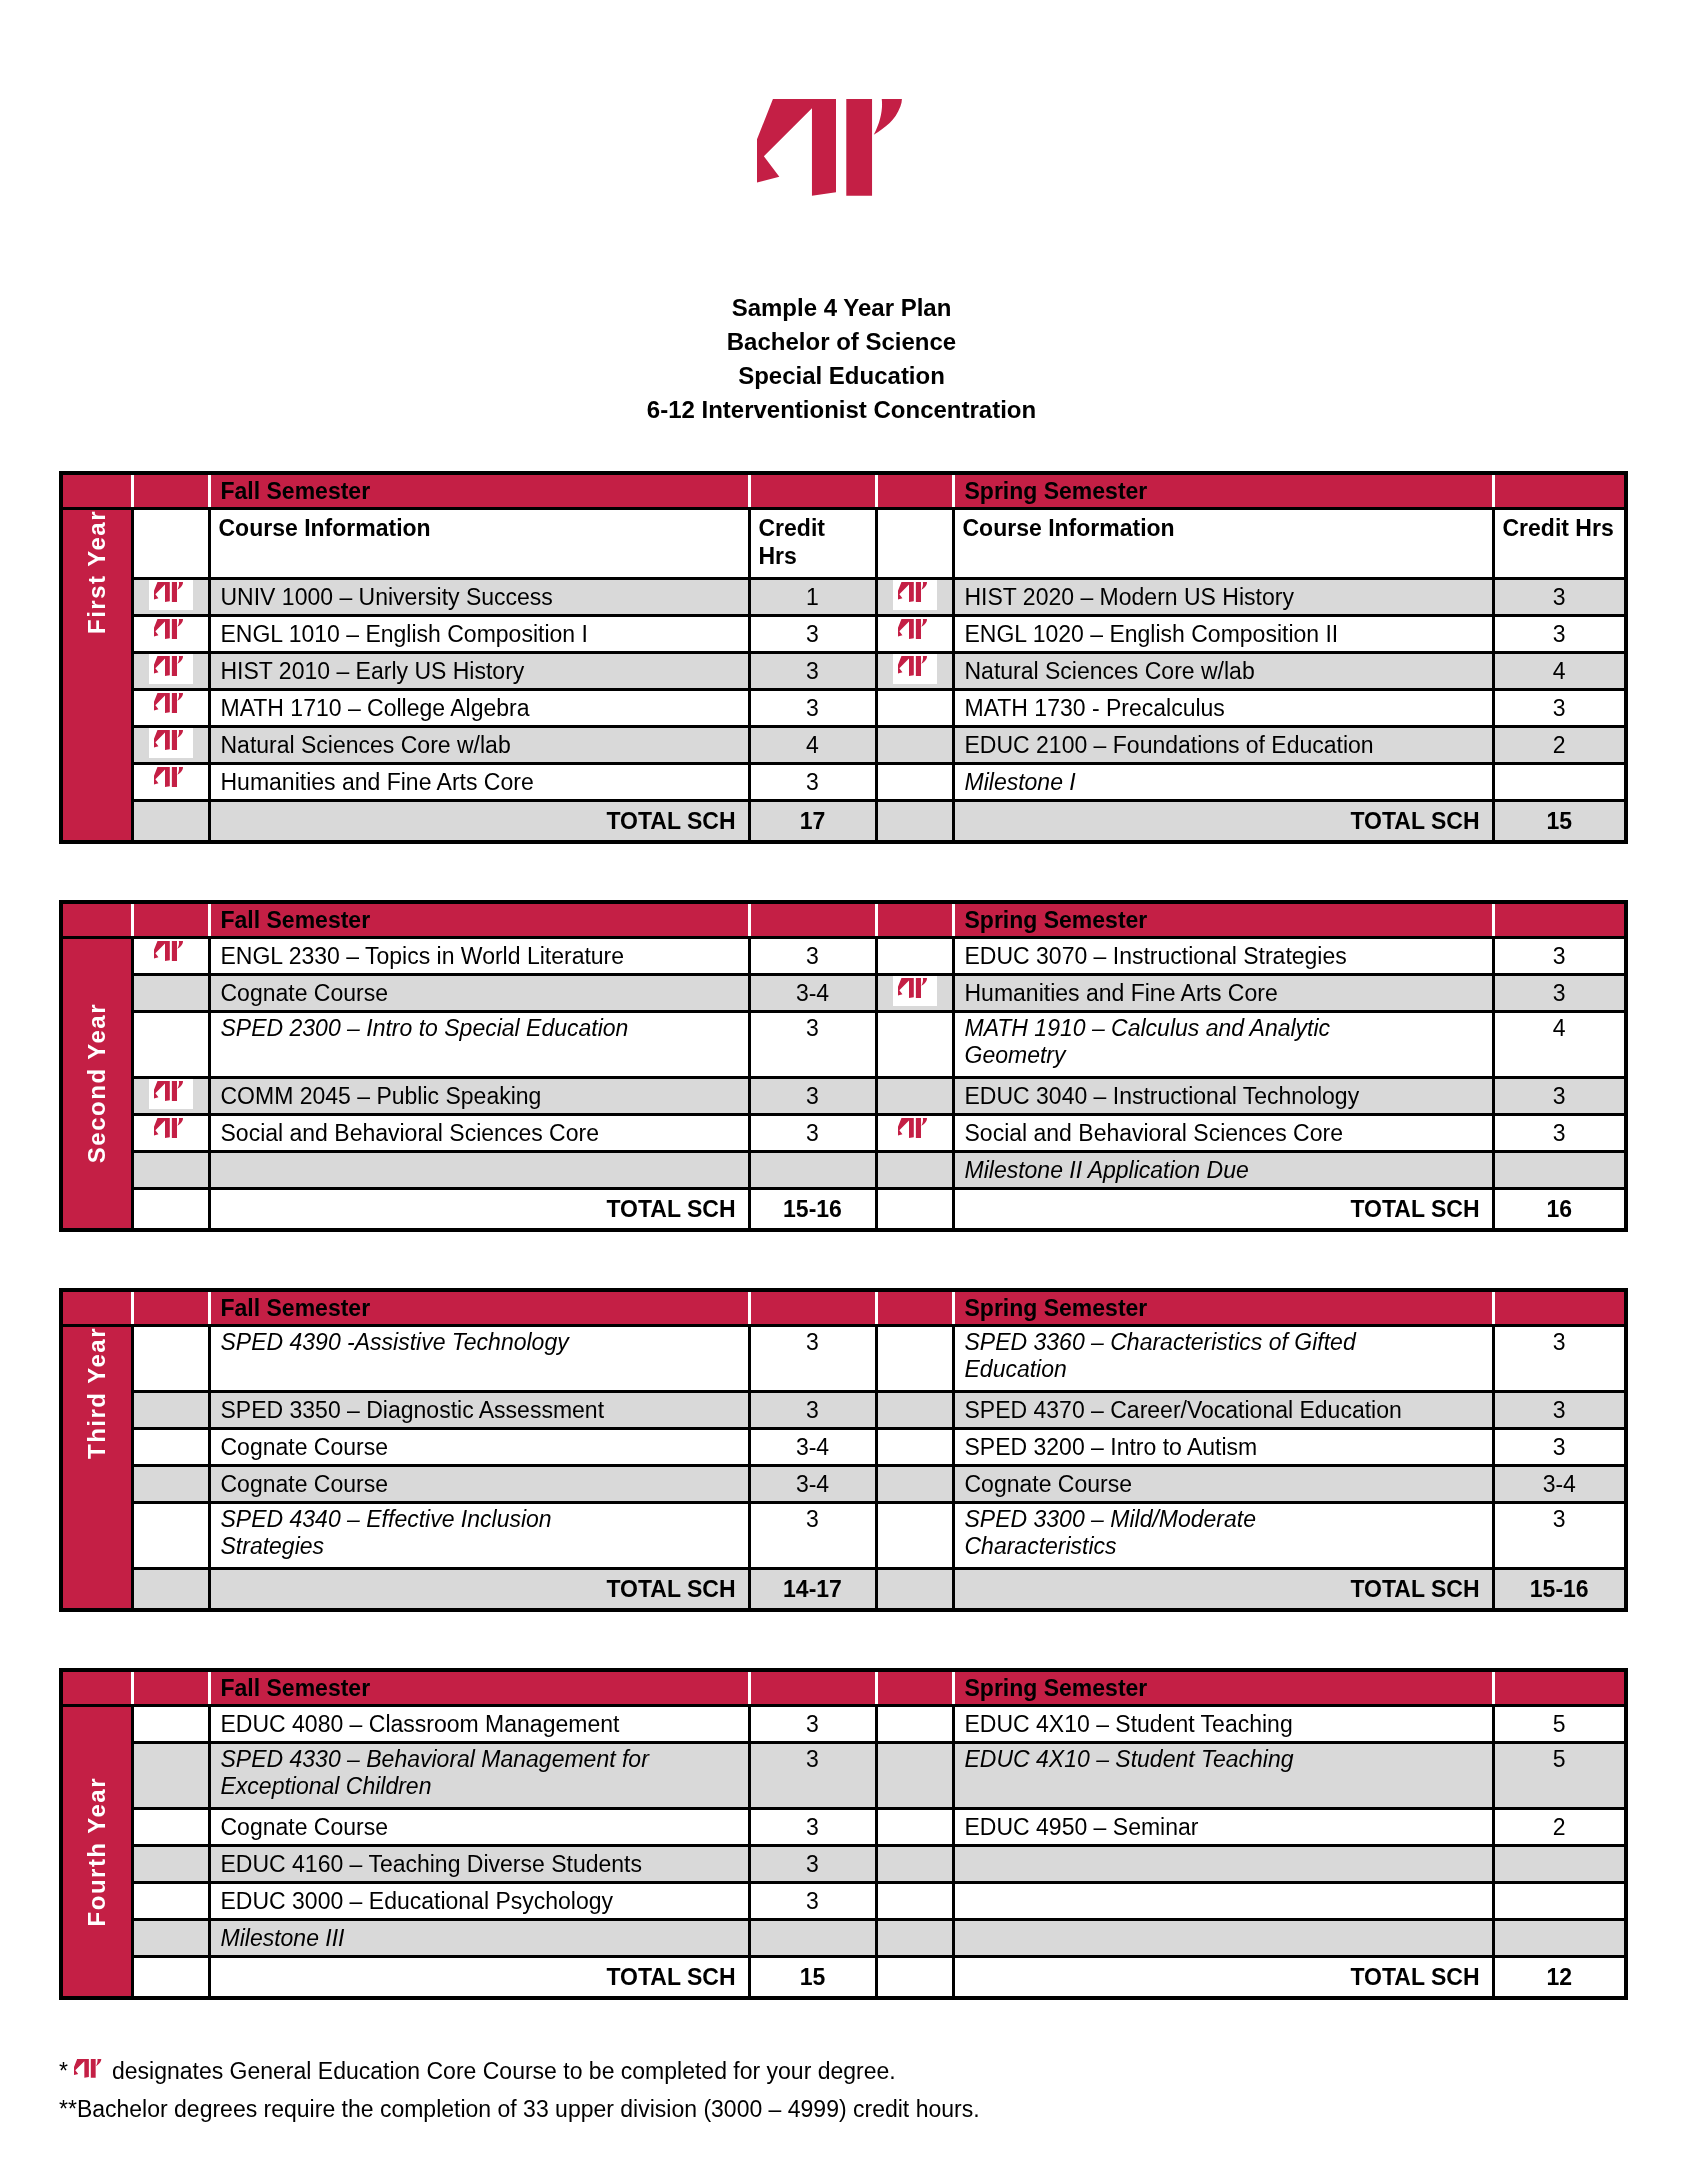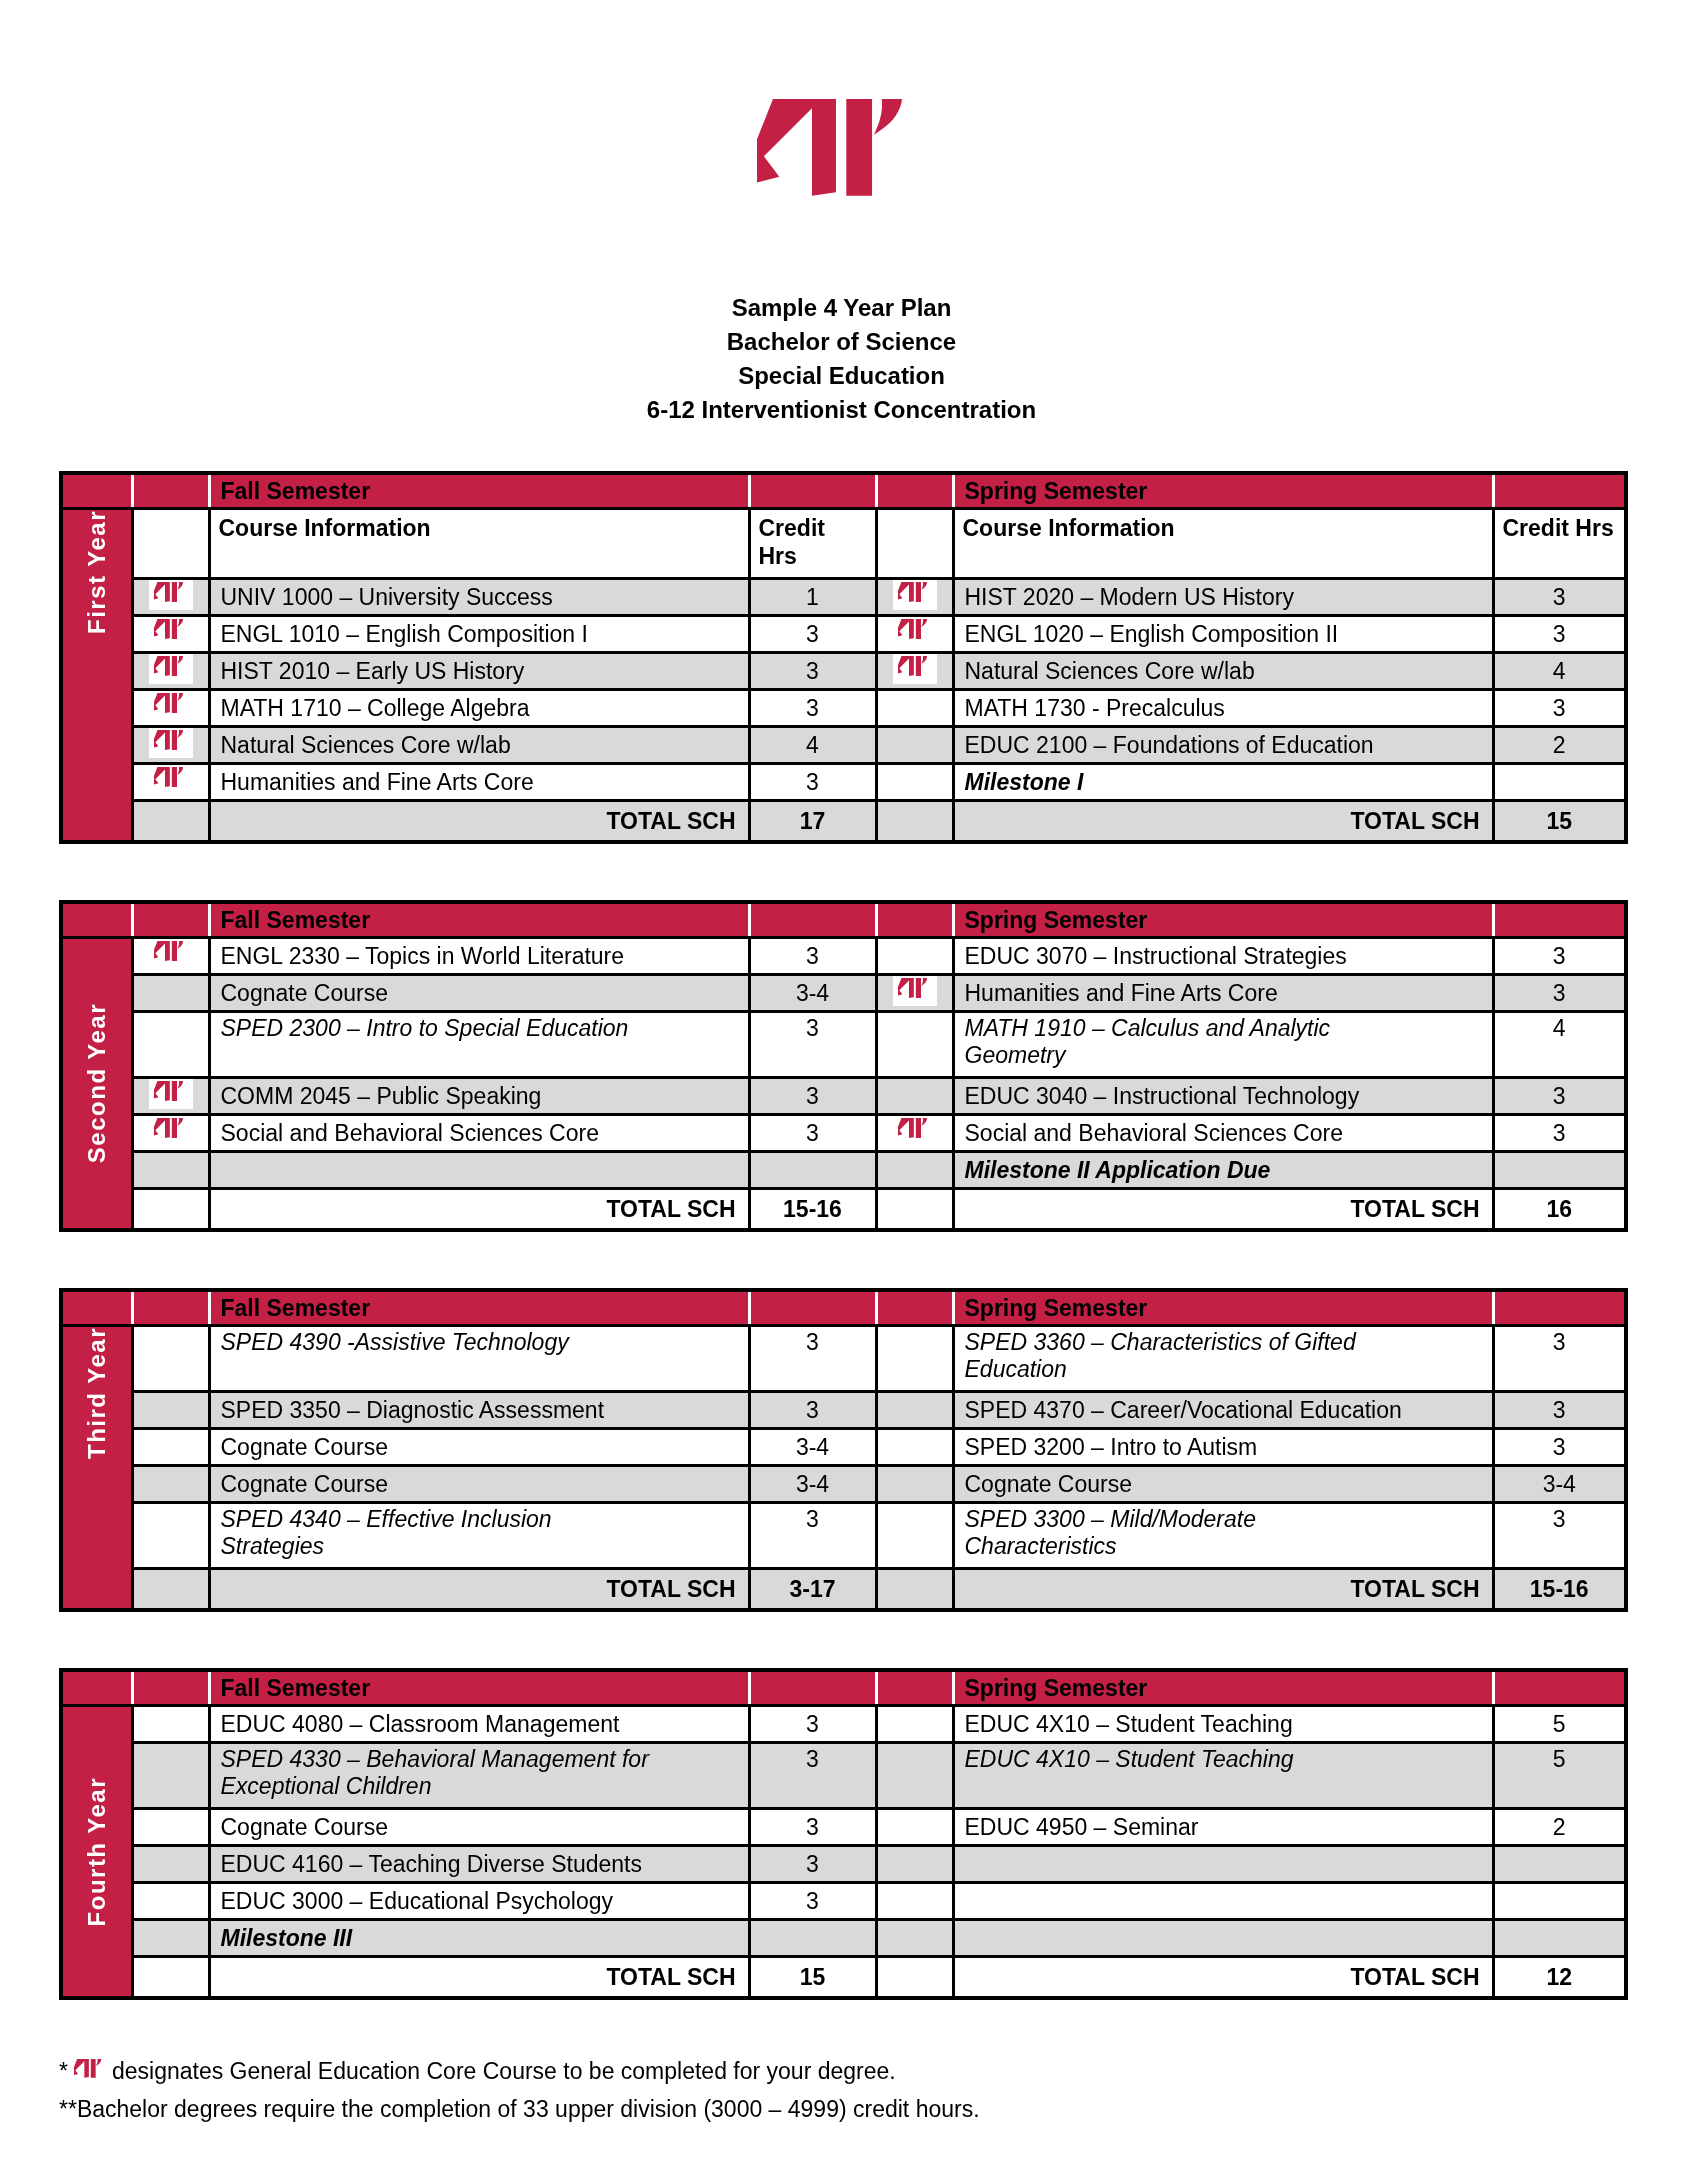--- a/index.html
+++ b/index.html
@@ -36,21 +36,21 @@
   .cr{text-align:center;padding:2px 4px;}
   tr.row{height:37px;}
   tr.g td{background:#D9D9D9;}
   tr.sub td{height:59px;vertical-align:top;}
   .ch{font-weight:bold;padding:4px 8px;vertical-align:top;line-height:28px;}
   tr.tall td{height:59px;vertical-align:top;}
   tr.tall .cs{display:inline-block;max-width:436px;font-style:italic;}
   tr.tot td{height:34px;}
   .tl{font-weight:bold;text-align:right;padding-right:12px;margin-top:35px;}
   .cr.b{font-weight:bold;}
-  .ms{font-weight:bold;font-style:italic;}
+  .ms{font-weight:normal;font-style:italic;}
   .ap-badge{display:inline-flex;background:#fff;padding:2px 5px;align-items:center;line-height:0;}
   .ap-s{width:34px;height:26px;display:block;}
   
   .foot{margin:46px 59px 0 59px;font-size:23px;line-height:30px;}
   .foot .line1{display:flex;align-items:center;gap:6px;}
   .fn-ap svg{width:32px;height:24px;display:block;}
   .line2{margin-top:8px;}
   .defs{position:absolute;width:0;height:0;overflow:hidden;}
 </style>
 </head>
@@ -367,21 +367,21 @@
       <td class="lc"></td>
       <td class="cc"><span class="cs">SPED 4340 – Effective Inclusion Strategies</span></td>
       <td class="cr">3</td>
       <td class="lc"></td>
       <td class="cc"><span class="cs">SPED 3300 – Mild/Moderate Characteristics</span></td>
       <td class="cr">3</td>
     </tr>
     <tr class="tot g">
       <td class="lc"></td>
       <td class="tl">TOTAL SCH</td>
-      <td class="cr b">3-17</td>
+      <td class="cr b">14-17</td>
       <td class="lc"></td>
       <td class="tl">TOTAL SCH</td>
       <td class="cr b">15-16</td>
     </tr>
   </tbody>
     </table>
 
   <table class="plan">
     <colgroup>
         <col style="width:71px">

